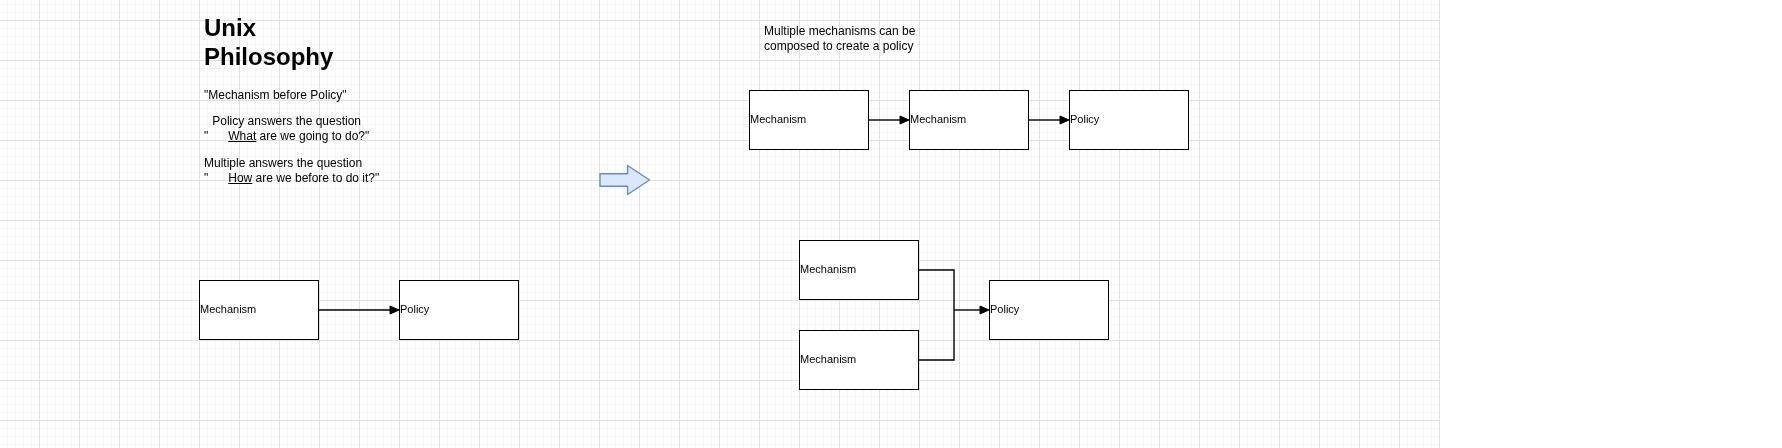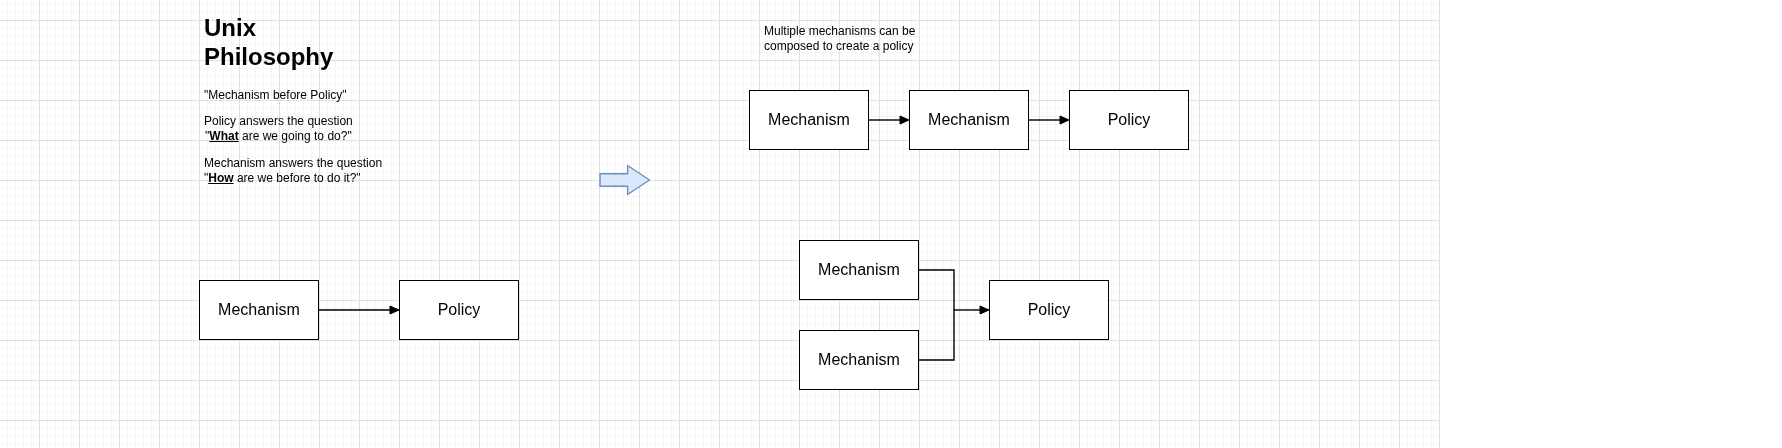--- a/index.html
+++ b/index.html
@@ -39,22 +39,21 @@
   }
 
   .node {
     position: absolute;
     width: 120px;
     height: 60px;
     background: #fff;
     border: 1.4px solid #000;
     display: flex;
     align-items: center;
-    justify-content: center;
-    font-size: 16px;
+    font-size: 11px;
     line-height: 1.2;
     text-align: center;
   }
 
   .title-text {
     position: absolute;
     left: 204px;
     top: 13px;
     font-size: 24px;
     font-weight: bold;
@@ -65,21 +64,21 @@
   .note {
     position: absolute;
     left: 204px;
     font-size: 12px;
     line-height: 15px;
     white-space: pre-line;
   }
   .note-motto { top: 88px; }
   .note-policy { top: 114px; text-align: center; }
   .note-mechanism { top: 156px; }
-  .kw { font-weight: bold; text-decoration: underline; }
+  .kw { font-weight: normal; text-decoration: underline; margin-left: 20px; }
 
   .caption-text {
     position: absolute;
     left: 764px;
     top: 8px;
     font-size: 12px;
     line-height: 15px;
     white-space: pre-line;
     margin-top: 16px;
   }
@@ -128,21 +127,21 @@
     </g>
   </svg>
 
   <div class="title-text">Unix
 Philosophy</div>
 
   <div class="note note-motto">"Mechanism before Policy"</div>
 
   <div class="note note-policy"><span>Policy answers the question</span><br><span>"</span><span class="kw">What</span><span> are we going to do?"</span></div>
 
-  <div class="note note-mechanism"><span>Mechanism answers the question</span><br><span>"</span><span class="kw">How</span><span> are we before to do it?"</span></div>
+  <div class="note note-mechanism"><span>Multiple answers the question</span><br><span>"</span><span class="kw">How</span><span> are we before to do it?"</span></div>
 
   <svg class="blue-arrow" viewBox="0 0 52 32">
     <polygon points="1,9.7 28.6,9.7 28.6,1.5 50.5,16 28.6,30.5 28.6,22.3 1,22.3" fill="#dae8fc" stroke="#6c8ebf"></polygon>
   </svg>
 
   <div class="caption-text">Multiple mechanisms can be
 composed to create a policy</div>
 
   <div class="node" style="left:749px; top:90px;">
     <span>Mechanism</span>

